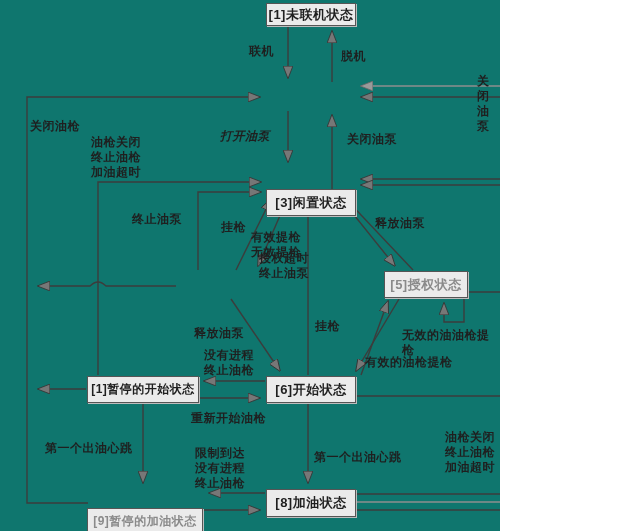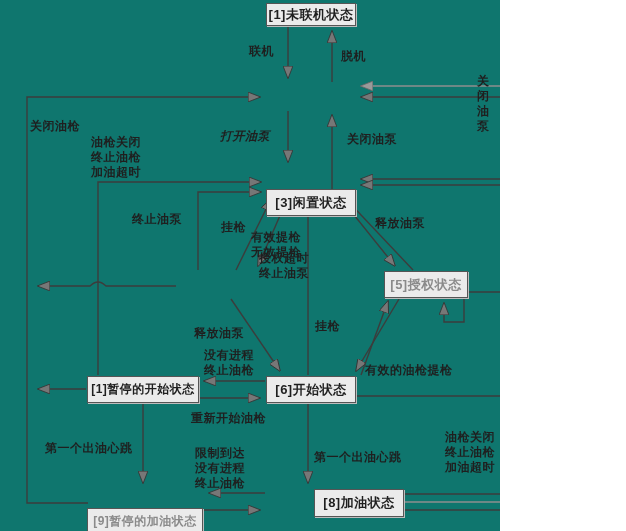--- a/index.html
+++ b/index.html
@@ -96,21 +96,21 @@
     <g fill="none" stroke="#8f8f8f" stroke-width="1.4">
       <path d="M356,502 L525,502 Q533,494 541,502 L550,502 Q558,494 566,502 L599,502 L599,86 L361,86" marker-end="url(#arrg)"></path>
     </g>
   </svg>
 
   <div class="node" style="left:266px;top:3px;width:90px;height:23px;">[1]未联机状态</div>
   <div class="node" style="left:266px;top:161px;width:90px;height:27px;margin-top:28px;">[3]闲置状态</div>
   <div class="node faded" style="left:384px;top:271px;width:84px;height:27px;">[5]授权状态</div>
   <div class="node" style="left:266px;top:376px;width:90px;height:27px;">[6]开始状态</div>
   <div class="node" style="left:87px;top:376px;width:112px;height:27px;font-size:12px;">[1]暂停的开始状态</div>
-  <div class="node" style="left:266px;top:489px;width:90px;height:28px;margin-left:48px;">[8]加油状态</div>
+  <div class="node" style="left:266px;top:489px;width:90px;height:28px;">[8]加油状态</div>
   <div class="node faded" style="left:87px;top:508px;width:116px;height:27px;font-size:12px;">[9]暂停的加油状态</div>
 
   <div class="lbl" style="left:249px;top:44px;">联机</div>
   <div class="lbl" style="left:341px;top:49px;">脱机</div>
   <div class="lbl" style="left:556px;top:56px;">最大升数</div>
   <div class="lbl" style="left:477px;top:74px;">关闭油泵</div>
   <div class="lbl" style="left:30px;top:83px;margin-top:36px;">关闭油枪</div>
   <div class="lbl" style="left:220px;top:129px;font-style:italic;">打开油泵</div>
   <div class="lbl" style="left:347px;top:132px;">关闭油泵</div>
   <div class="lbl" style="left:91px;top:135px;">油枪关闭
@@ -120,21 +120,22 @@
   <div class="lbl" style="left:221px;top:220px;">挂枪</div>
   <div class="lbl" style="left:251px;top:230px;">有效提枪
 无效提枪</div>
   <div class="lbl" style="left:375px;top:216px;">释放油泵</div>
   <div class="lbl" style="left:259px;top:251px;">授权超时
 终止油泵</div>
   <div class="lbl" style="left:315px;top:319px;">挂枪</div>
   <div class="lbl" style="left:194px;top:326px;">释放油泵</div>
   <div class="lbl" style="left:204px;top:348px;">没有进程
 终止油枪</div>
-  <div class="lbl" style="left:365px;top:355px;margin-top:8px;">有效的油枪提枪</div>
+  <div class="lbl" style="left:402px;top:328px;">无效的油油枪提枪</div>
+  <div class="lbl" style="left:365px;top:355px;">有效的油枪提枪</div>
   <div class="lbl" style="left:191px;top:411px;">重新开始油枪</div>
   <div class="lbl" style="left:45px;top:441px;">第一个出油心跳</div>
   <div class="lbl" style="left:195px;top:446px;">限制到达
 没有进程
 终止油枪</div>
   <div class="lbl" style="left:314px;top:450px;">第一个出油心跳</div>
   <div class="lbl" style="left:445px;top:430px;">油枪关闭
 终止油枪
 加油超时</div>
 

